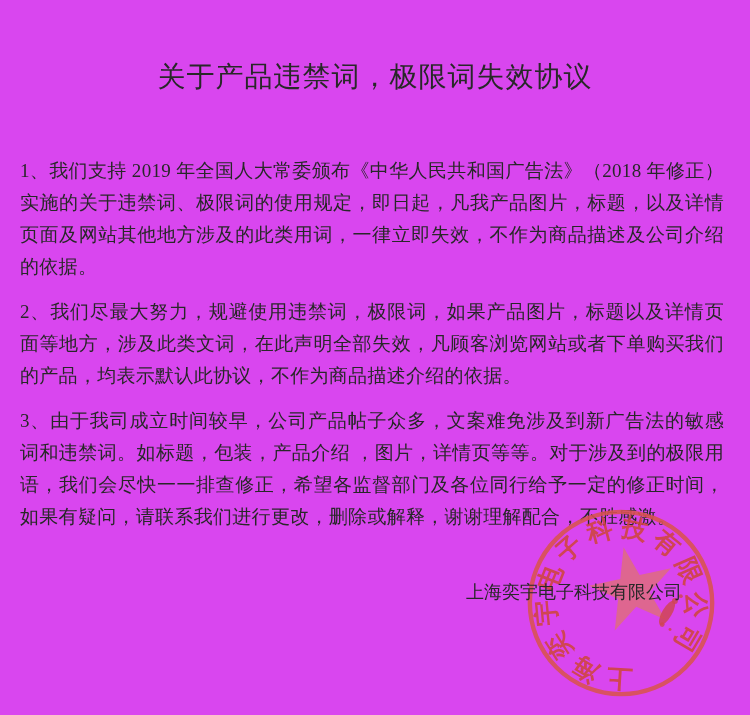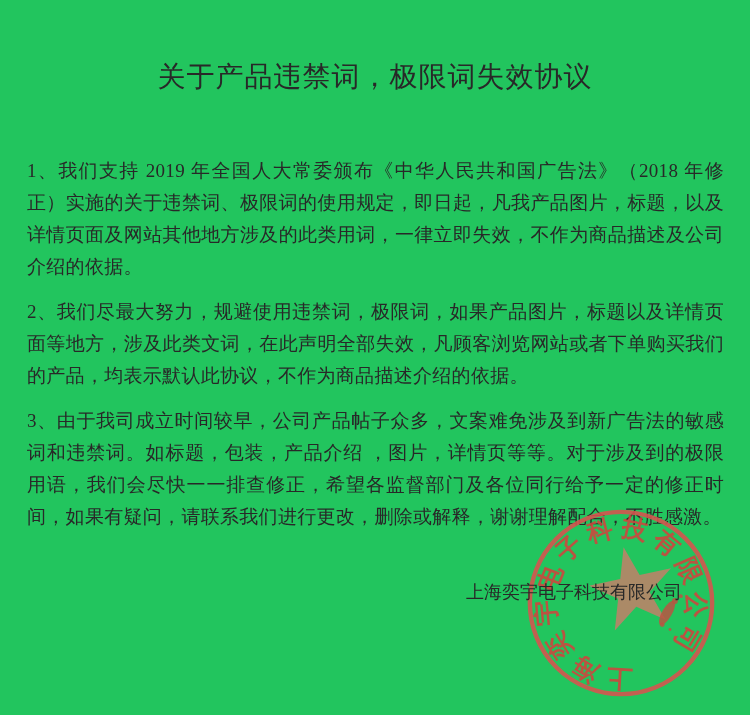--- a/index.html
+++ b/index.html
@@ -1,21 +1,21 @@
 <!DOCTYPE html>
 <html><head>
 <meta charset="utf-8">
 <style>
   html, body { margin: 0; padding: 0; background: #ffffff; }
   .page {
     position: relative;
     width: 750px;
     height: 715px;
     margin: 0 auto;
-    background: #22c55e;
+    background: #d946ef;
     overflow: hidden;
     font-family: "Liberation Serif", "DejaVu Serif", serif;
     color: #282828;
   }
   .title {
     margin: 0;
     padding-top: 58px;
     text-align: center;
     font-size: 28px;
     line-height: 38px;
@@ -23,21 +23,21 @@
     letter-spacing: 1px;
   }
   .content {
     margin-top: 59px;
     padding: 0 26px 0 20px;
     font-size: 19px;
     line-height: 32px;
     text-align: justify;
     letter-spacing: 0.3px;
   }
-  .content p.para { margin: 0 0 13px 7px; font-family: Liberation Serif, serif; }
+  .content p.para { margin: 0 0 13px 0; font-family: Liberation Serif, serif; }
   .content p.closing { margin: 8px 0 0 0; padding-left: 48px; text-align: left; }
   .signature {
     position: absolute;
     left: 428px;
     top: 578px;
     width: 292px;
     text-align: center;
     font-size: 18px;
     line-height: 29px;
     z-index: 3;

